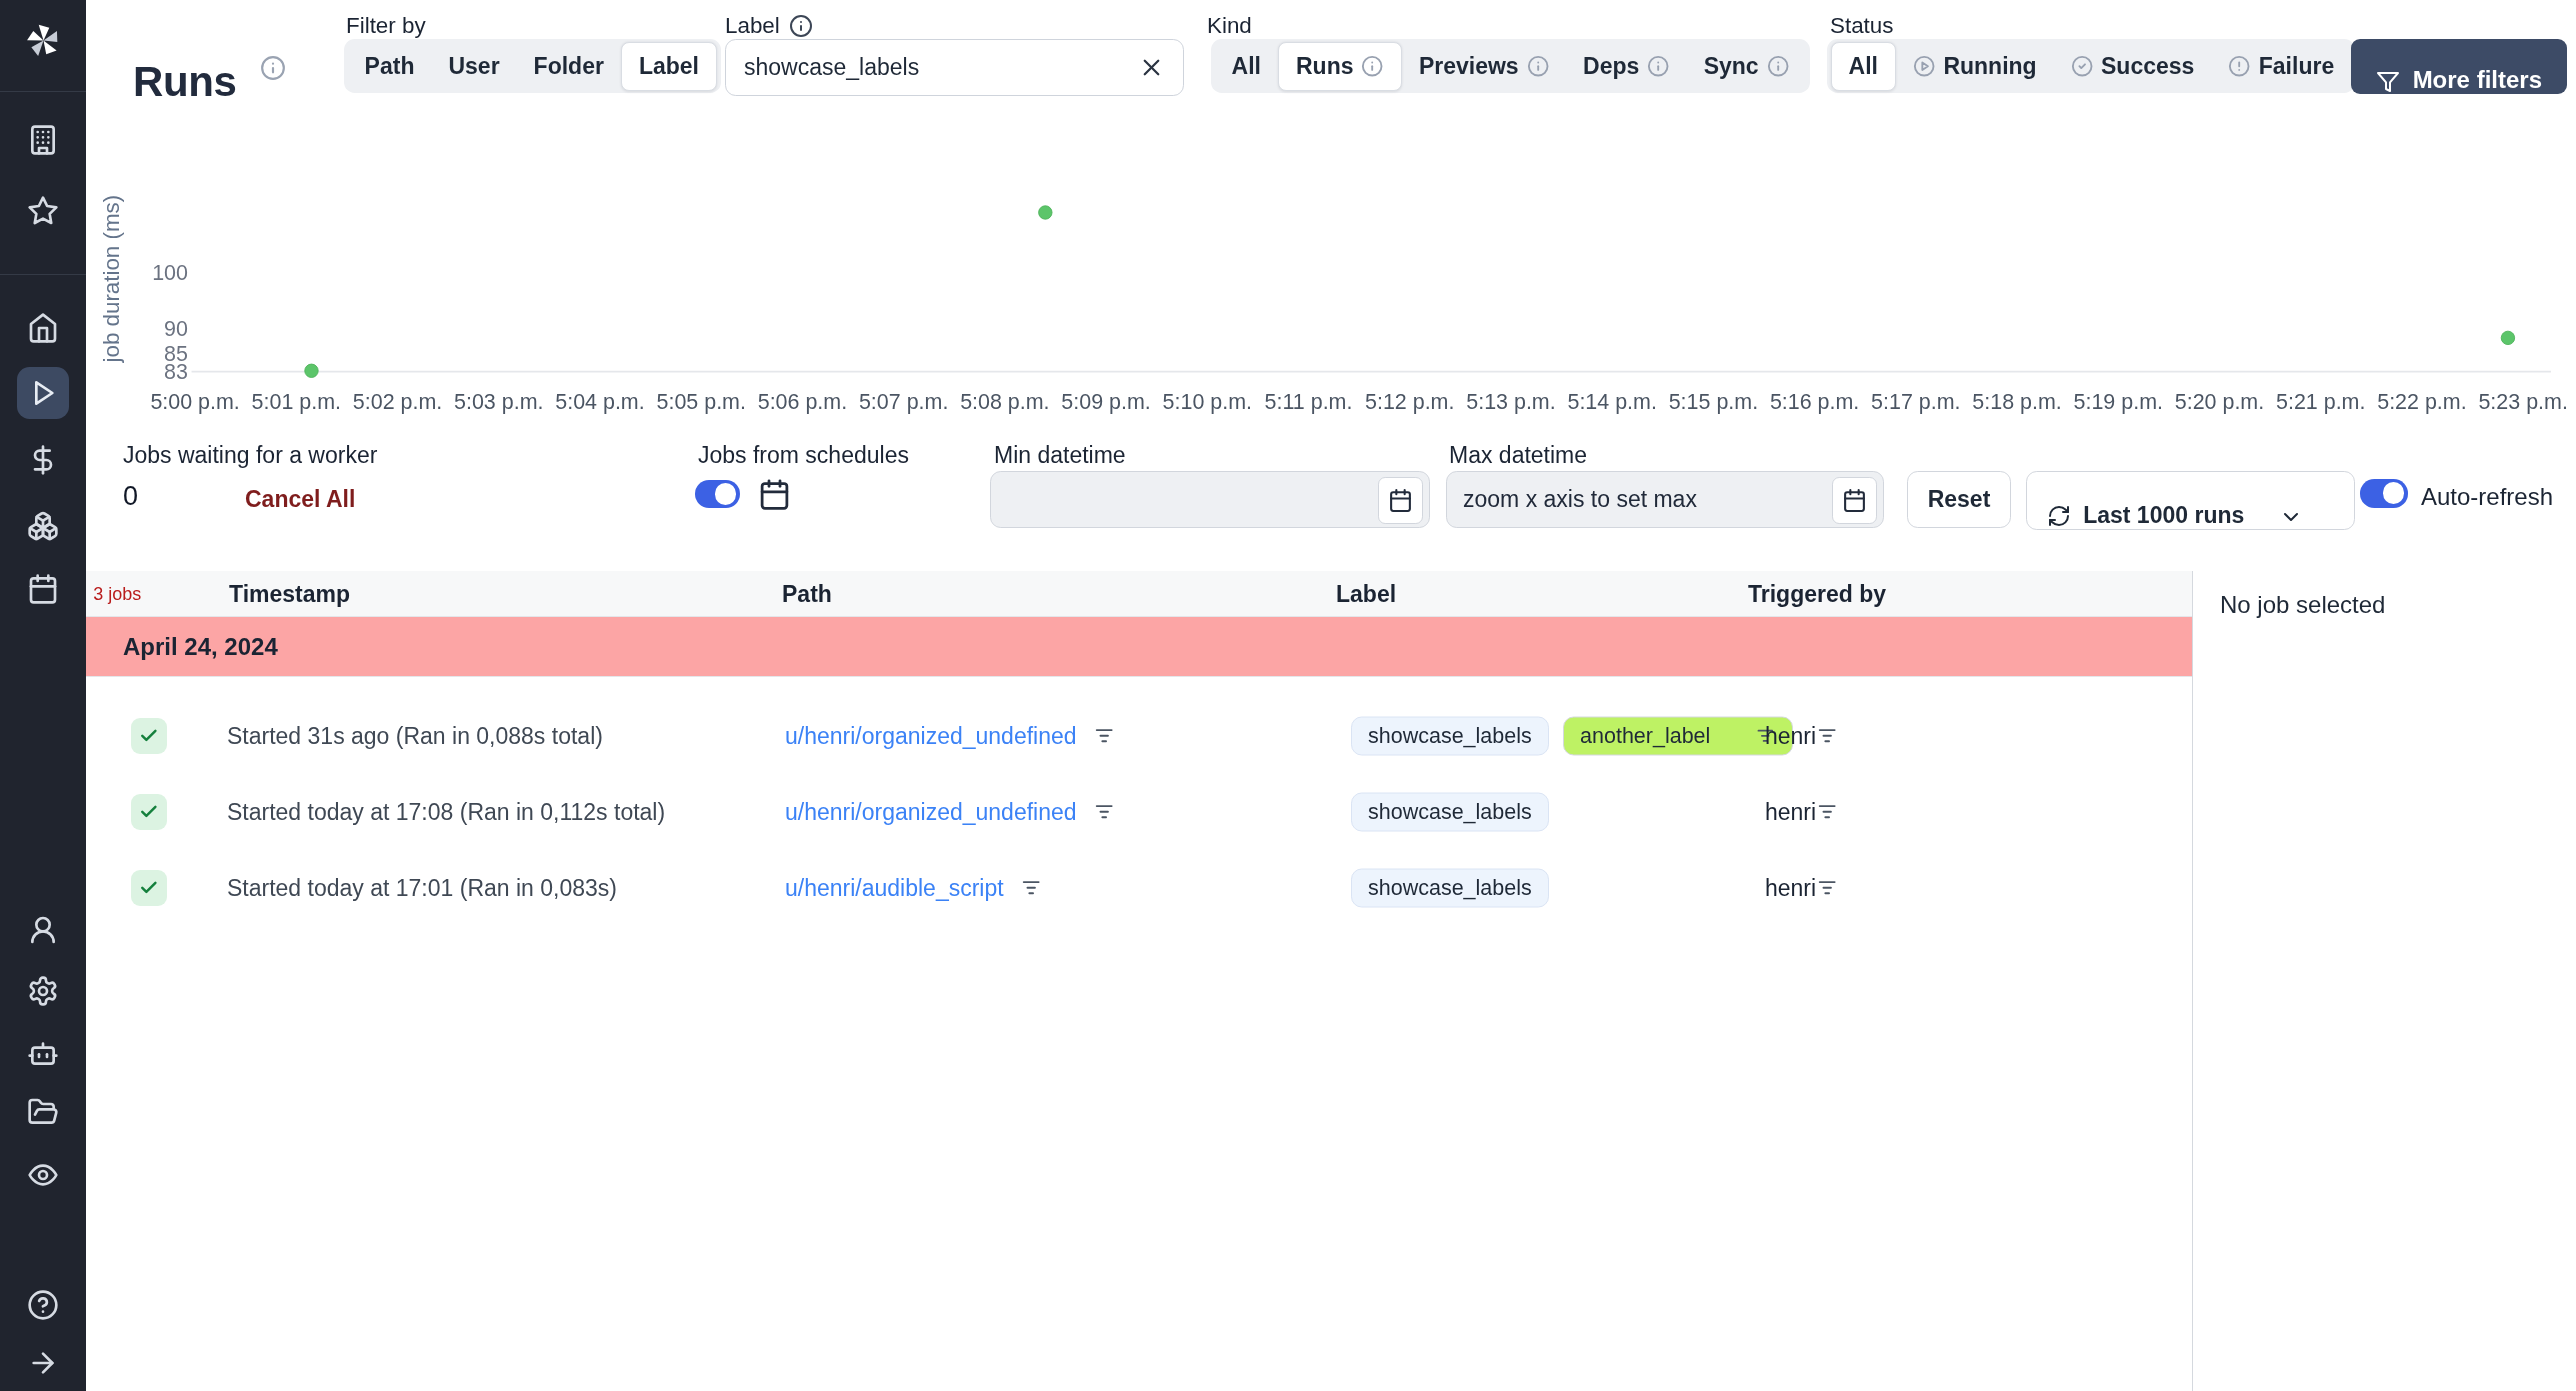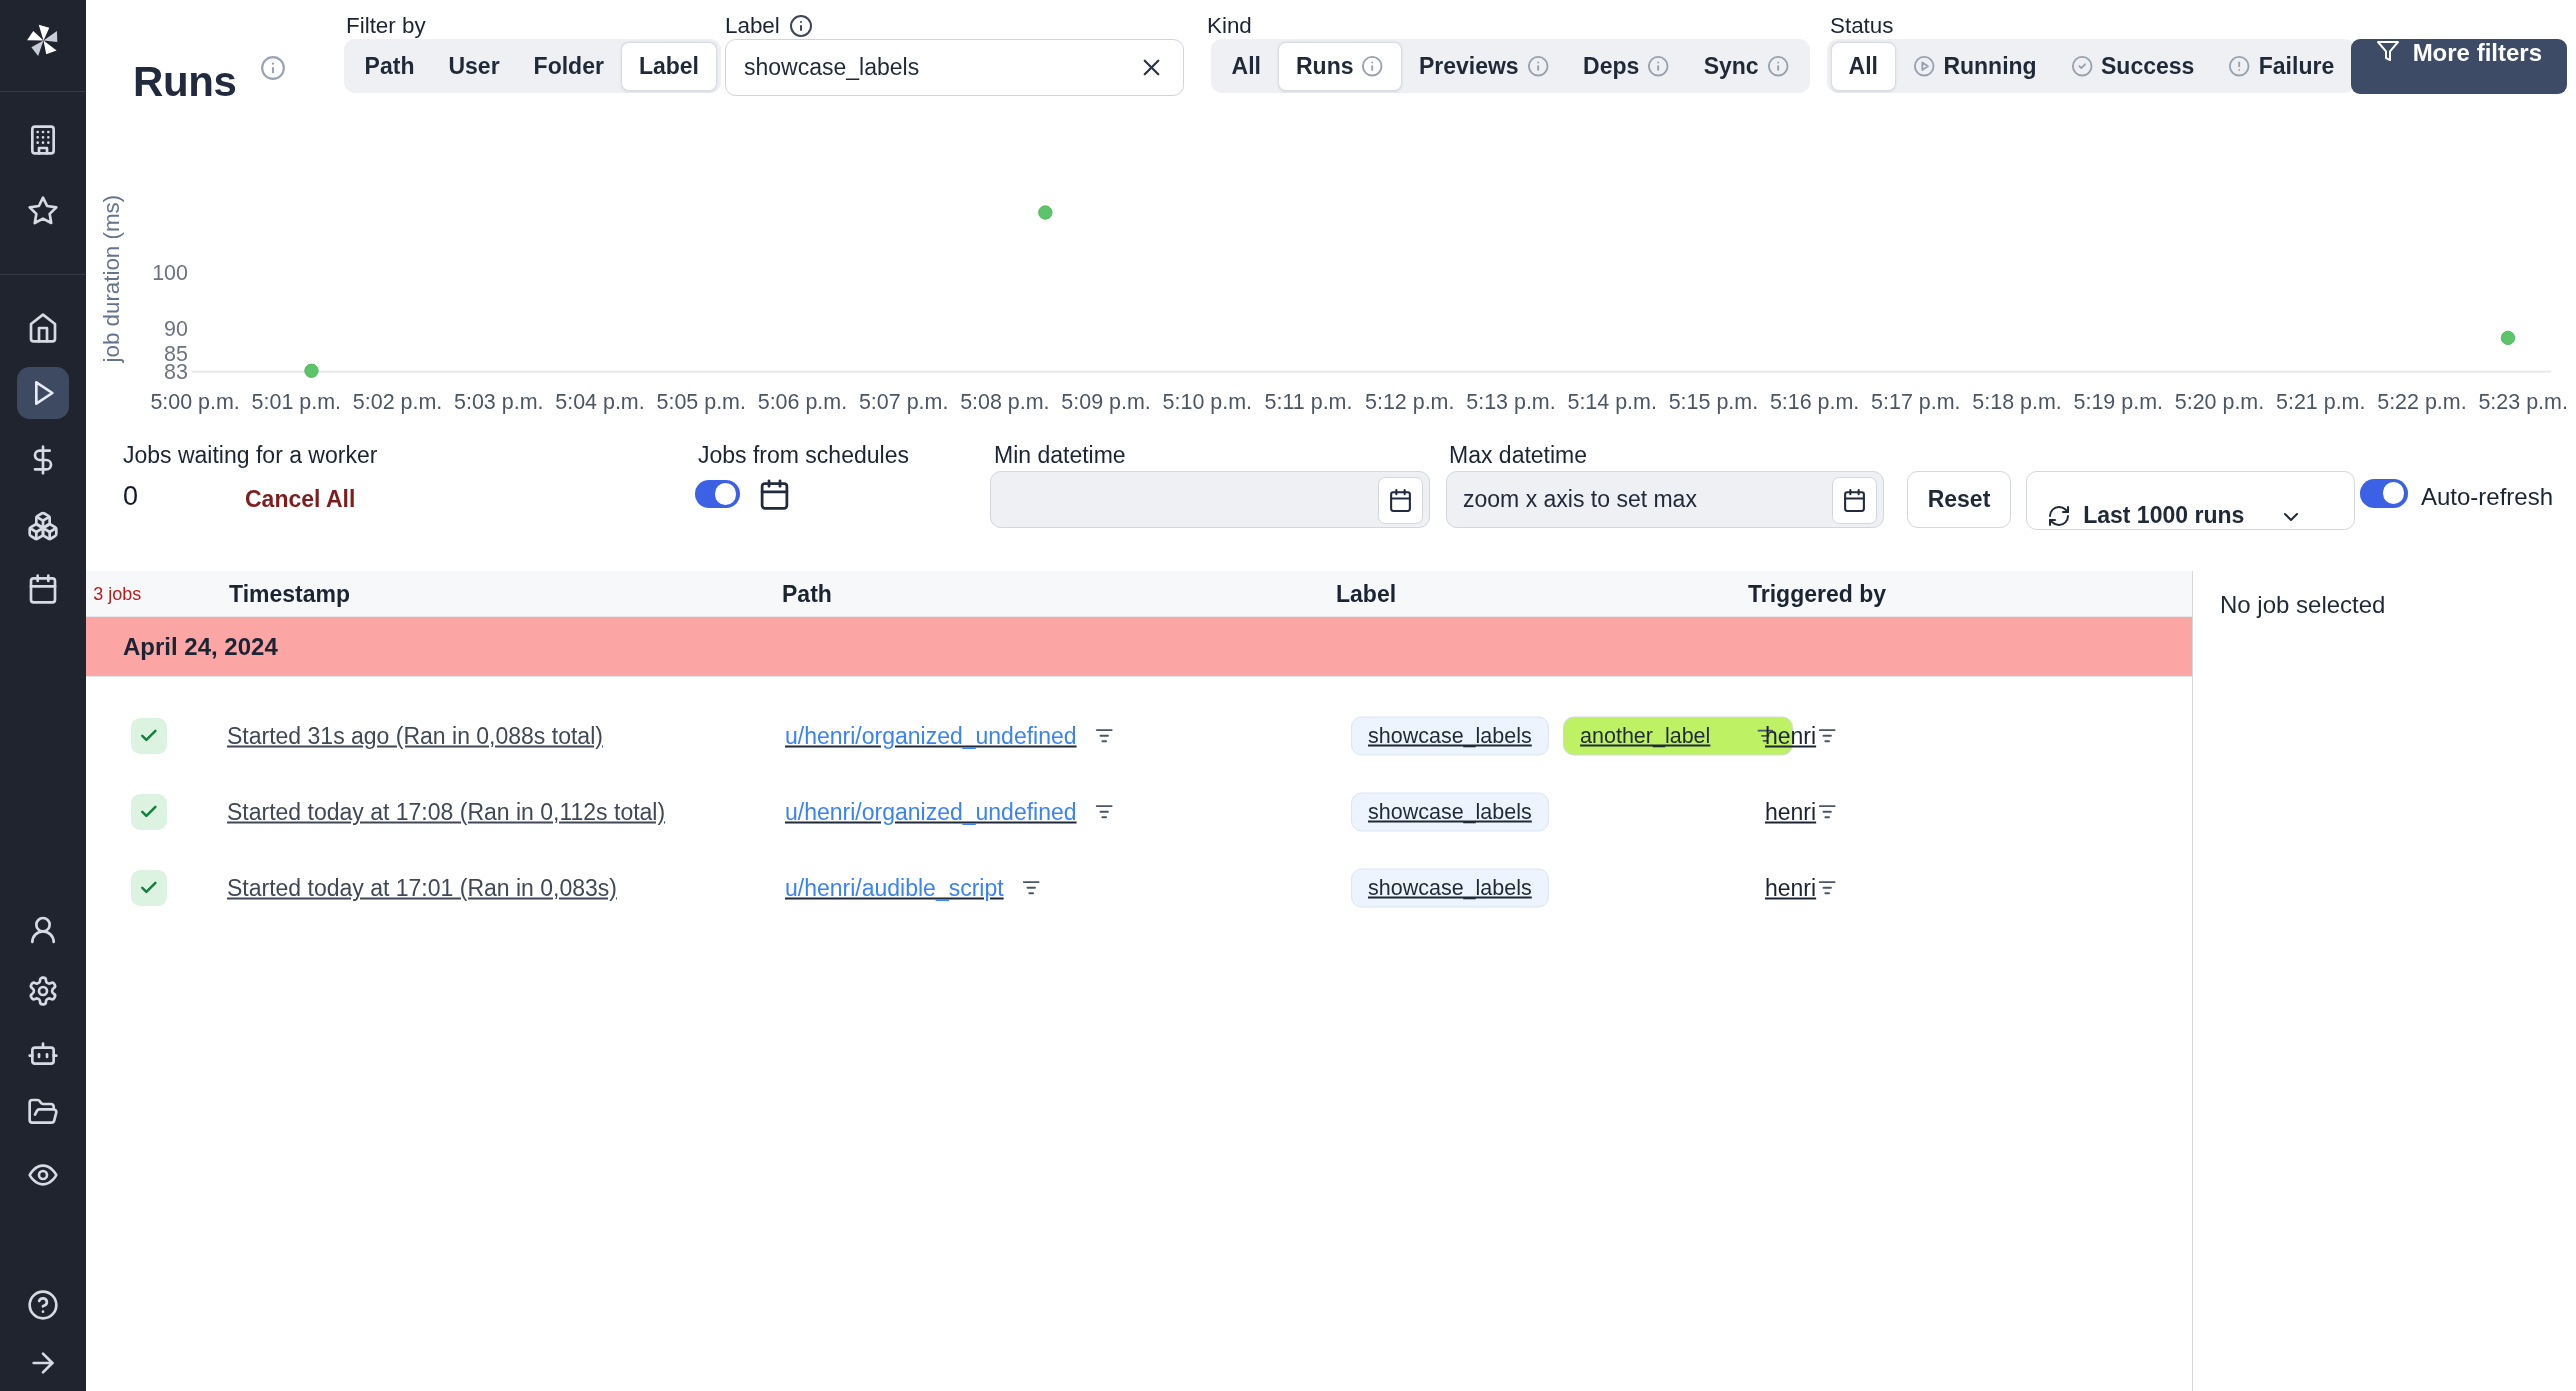--- a/index.html
+++ b/index.html
@@ -25,21 +25,21 @@
   .seg{position:absolute;top:39px;display:inline-flex;align-items:center;background:#eef0f3;border-radius:10.7px;padding:3.6px;height:54px;box-sizing:border-box;}
   .seg-item{display:flex;align-items:center;gap:8px;padding:0 17px;height:47px;border-radius:8px;
             font-size:23px;font-weight:600;color:#1f2937;cursor:pointer;white-space:nowrap;}
   .seg-item.sel{background:#fff;border:0.9px solid #d9dde3;box-shadow:0 0.9px 2.7px rgba(16,24,40,.10);}
   .seg-item .ic{width:22.4px;height:22.4px;color:#98a1b0;}
   .text-input{position:absolute;top:39px;height:57px;background:#fff;border:0.9px solid #cfd4dc;border-radius:10.7px;
               box-sizing:border-box;font-size:23px;color:#1f2937;padding:0 57px 0 18px;outline:none;
               font-family:"Liberation Sans", sans-serif;width:459px;left:639px;}
   .input-x{position:absolute;left:1052px;top:54px;width:27px;height:27px;color:#2b3442;cursor:pointer;}
   .btn-dark{position:absolute;right:9px;top:39px;height:55px;background:#3d4b66;color:#fff;border:none;border-radius:9px;
-            display:flex;align-items:flex-start;gap:12.5px;padding:0 25px;font-size:24px;font-weight:600;cursor:pointer;
+            display:flex;align-items:flex-end;gap:12.5px;padding:0 25px;font-size:24px;font-weight:600;cursor:pointer;
             font-family:"Liberation Sans", sans-serif;}
   .btn-dark .ic{width:24px;height:24px;color:#fff;}
   
   .chart-wrap{position:absolute;left:0;top:182px;width:2490px;height:247px;}
   .chart-wrap svg text{font-family:"Liberation Sans", sans-serif;}
   
   .ctl-label{position:absolute;top:442px;font-size:23px;color:#1b2433;}
   .queue-count{position:absolute;left:37px;top:481px;font-size:27px;color:#111827;}
   .btn-ghost{position:absolute;left:143px;top:474px;height:50px;border:none;background:transparent;font-size:23px;
              font-weight:700;color:#7f1d1d;padding:0 16px;cursor:pointer;font-family:"Liberation Sans", sans-serif;}
@@ -63,21 +63,21 @@
   .ar-label{position:absolute;left:2335px;top:483px;font-size:24px;color:#1b2433;}
   
   .tbl-head{position:absolute;left:0;top:571px;width:2106px;height:45px;background:#f7f8f9;border-bottom:1.8px solid #e4e6ea;}
   .th{position:absolute;top:50%;transform:translateY(-50%);font-size:23px;font-weight:600;color:#1b2433;}
   .th-count{font-size:18px;font-weight:400;color:#b91c1c;}
   .date-row{position:absolute;left:0;top:617px;width:2106px;height:59px;background:#fca5a5;border-bottom:0.9px solid #e4e6ea;}
   .date-row span{position:absolute;left:37px;top:50%;transform:translateY(-50%);font-size:24px;font-weight:700;color:#1b2433;}
   .rows{position:absolute;left:0;top:678px;width:2106px;}
   .job-row{position:relative;height:76px;cursor:pointer;}
   .job-row:first-child{margin-top:19.7px;}
-  .cell{position:absolute;top:50%;transform:translateY(-50%);display:flex;align-items:center;text-decoration:underline;}
+  .cell{position:absolute;top:50%;transform:translateY(-50%);display:flex;align-items:center;}
   .check-badge{left:45px;width:36px;height:36px;border-radius:9px;background:#dcf3e2;justify-content:center;}
   .check-badge .ic{width:19.7px;height:19.7px;color:#15803d;}
   .check-badge .ic svg{stroke-width:3;}
   .ts{left:141px;font-size:23px;color:#3f4854;}
   .path-cell{left:699px;gap:16px;}
   .path-link{font-size:23px;font-weight:500;color:#3b82f6;text-decoration:none;cursor:pointer;}
   .lf-ic{width:22.4px;height:22.4px;color:#4b5563;cursor:pointer;}
   .labels-cell{left:1265px;gap:14.3px;}
   .badge{height:39px;display:flex;align-items:center;gap:9px;padding:0 16px;border-radius:10.7px;font-size:21.5px;color:#1f2937;box-sizing:border-box;}
   .badge-blue{background:#edf4fd;border:0.9px solid #dae4f4;}

